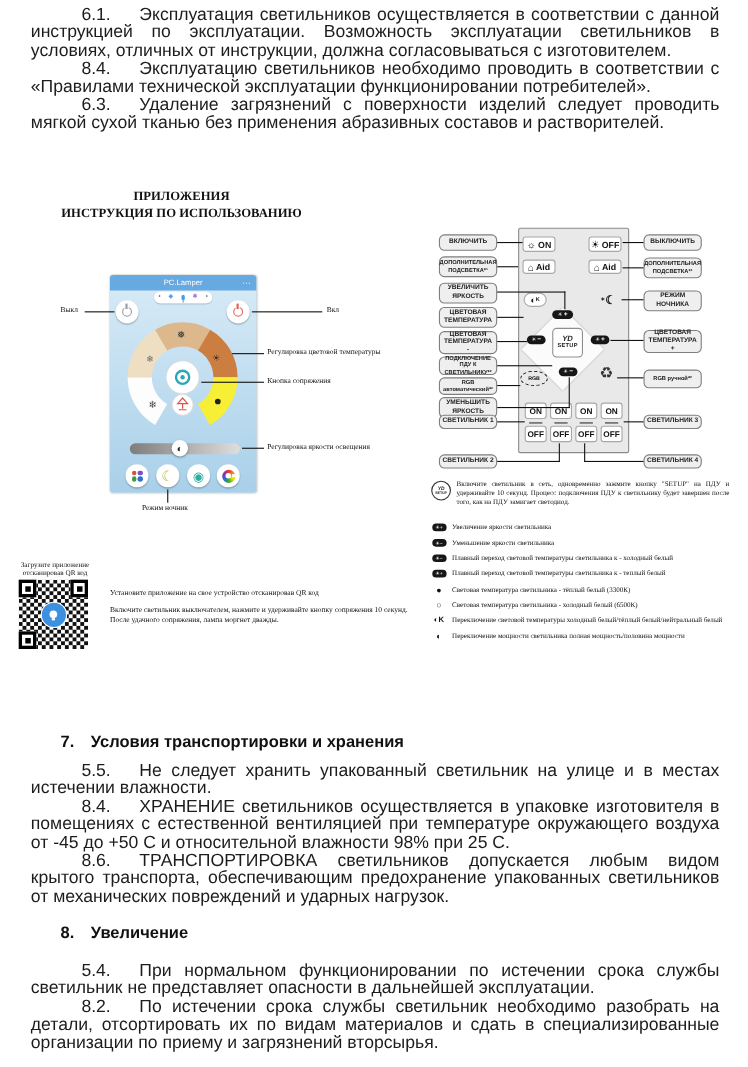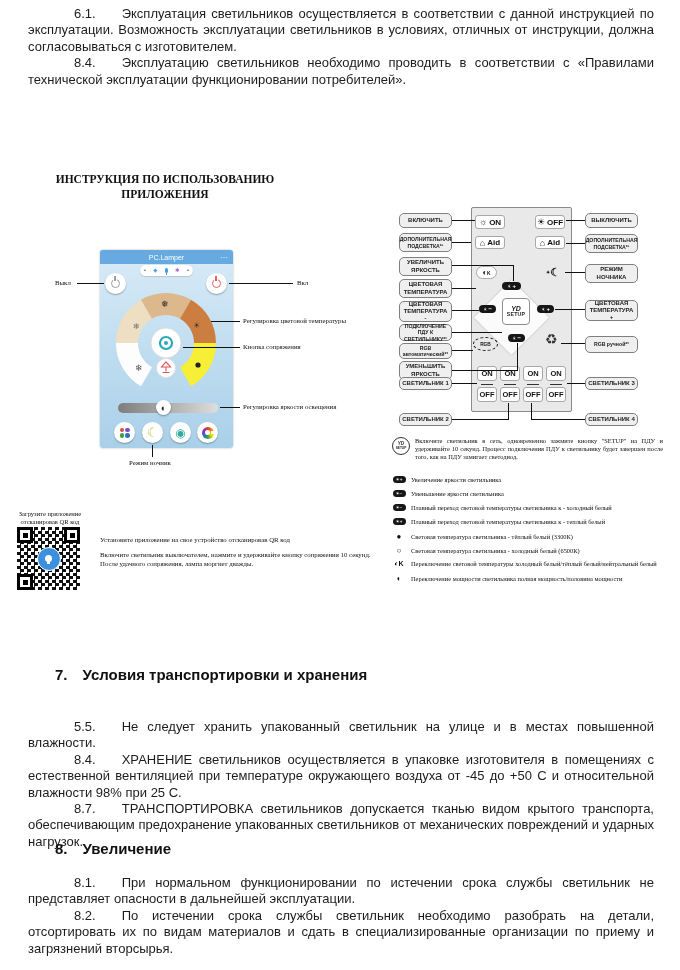--- a/index.html
+++ b/index.html
@@ -1,20 +1,20 @@
 <!DOCTYPE html>
 <html><head>
 <meta charset="utf-8">
 <style>
   html,body{margin:0;padding:0;background:#fff}
   #page{position:relative;width:680px;height:970px;background:#fff;font-family:"Liberation Sans",sans-serif;color:#1c1c1c;overflow:hidden}
   .sec{position:absolute;left:28px;width:626px}
   .sec h2{font-size:15px;font-weight:bold;margin:0 0 14px 27px;color:#111}
   .sec h2 .hn{margin-right:15px}
-  .sec p{margin:0;font-size:13px;line-height:16.4px;text-align:justify;text-indent:46px}
+  .sec p{margin:0;font-size:16px;line-height:16.4px;text-align:justify;text-indent:46px}
   .sec p .pn{padding-right:26px}
   .dtitle{position:absolute;font-family:"Liberation Serif",serif;font-weight:bold;font-size:11.5px;text-align:center;color:#111;line-height:15px}
   .callout{position:absolute;font-family:"Liberation Serif",serif;font-size:6.8px;white-space:nowrap;color:#111}
   .ln{position:absolute;background:#111;height:1.2px}
   .lnv{position:absolute;background:#111;width:1.2px}
   
   #phone{position:absolute;left:100px;top:250px;width:133px;height:198px;border-radius:3px;
     background:linear-gradient(180deg,#d8ebf7 0%,#bedcef 55%,#a9d0e9 100%);box-shadow:0 0 2px rgba(0,0,0,.35)}
   .phead{position:absolute;left:0;top:0;right:0;height:14px;background:#67aae1;border-radius:3px 3px 0 0;color:#fff;font-size:7px;display:flex;align-items:center;justify-content:center}
   .pmenu{position:absolute;right:5px;top:0;height:14px;display:flex;align-items:center;color:#eaf4fc;font-size:8px}
@@ -70,25 +70,26 @@
   svg text{font-family:"DejaVu Sans",sans-serif}
 </style>
 </head>
 <body>
 
 <div id="page">
 
   <div class="sec" style="top:6px">
     <p><span class="pn">6.1.</span><span>Эксплуатация светильников осуществляется в соответствии с данной инструкцией по эксплуатации. Возможность эксплуатации светильников в условиях, отличных от инструкции, должна согласовываться с изготовителем.</span></p>
     <p><span class="pn">8.4.</span><span>Эксплуатацию светильников необходимо проводить в соответствии с «Правилами технической эксплуатации функционировании потребителей».</span></p>
+    <p><span class="pn">6.3.</span><span>Удаление загрязнений с поверхности изделий следует проводить мягкой сухой тканью без применения абразивных составов и растворителей.</span></p>
   </div>
 
   <div class="dtitle" style="left:40px;top:172px;width:250px">
+    <div>ПРИЛОЖЕНИЯ</div>
     <div>ИНСТРУКЦИЯ ПО ИСПОЛЬЗОВАНИЮ</div>
-    <div>ПРИЛОЖЕНИЯ</div>
   </div>
 
   <div id="phone">
     <div class="phead">
         <span>PC.Lamper</span>
       </div>
     <div class="pmenu">⋯</div>
     <div class="ppill">
       <span class="pi" style="color:#555">•</span>
       <span class="pi" style="color:#5aa0e6">◆</span>
@@ -333,25 +334,25 @@
     <span class="ltext">Переключение световой температуры холодный белый/тёплый белый/нейтральный белый</span>
   </div>
   <div class="lrow" style="top:574px">
     <span class="lico">
         <span class="lcirc">◐</span>
       </span>
     <span class="ltext">Переключение мощности светильника полная мощность/половина мощности</span>
   </div>
 
   <div class="sec" style="top:666px">
-    <h2 style="margin-bottom:36px"><span class="hn">7.</span><span>Условия транспортировки и хранения</span></h2>
-    <p><span class="pn">5.5.</span><span>Не следует хранить упакованный светильник на улице и в местах повышенной влажности.</span></p>
+    <h2 style="margin-bottom:10px"><span class="hn">7.</span><span>Условия транспортировки и хранения</span></h2>
+    <p><span class="pn">5.5.</span><span>Не следует хранить упакованный светильник на улице и в местах истечении влажности.</span></p>
     <p><span class="pn">8.4.</span><span>ХРАНЕНИЕ светильников осуществляется в упаковке изготовителя в помещениях с естественной вентиляцией при температуре окружающего воздуха от -45 до +50 С и относительной влажности 98% при 25 С.</span></p>
-    <p><span class="pn">8.7.</span><span>ТРАНСПОРТИРОВКА светильников допускается тканью видом крытого транспорта, обеспечивающим предохранение упакованных светильников от механических повреждений и ударных нагрузок.</span></p>
+    <p><span class="pn">8.6.</span><span>ТРАНСПОРТИРОВКА светильников допускается любым видом крытого транспорта, обеспечивающим предохранение упакованных светильников от механических повреждений и ударных нагрузок.</span></p>
   </div>
 
   <div class="sec" style="top:840px">
     <h2 style="margin-bottom:18px"><span class="hn">8.</span><span>Увеличение</span></h2>
-    <p><span class="pn">8.1.</span><span>При нормальном функционировании по истечении срока службы светильник не представляет опасности в дальнейшей эксплуатации.</span></p>
+    <p><span class="pn">5.4.</span><span>При нормальном функционировании по истечении срока службы светильник не представляет опасности в дальнейшей эксплуатации.</span></p>
     <p><span class="pn">8.2.</span><span>По истечении срока службы светильник необходимо разобрать на детали, отсортировать их по видам материалов и сдать в специализированные организации по приему и загрязнений вторсырья.</span></p>
   </div>
 
 </div>
 
 </body></html>

